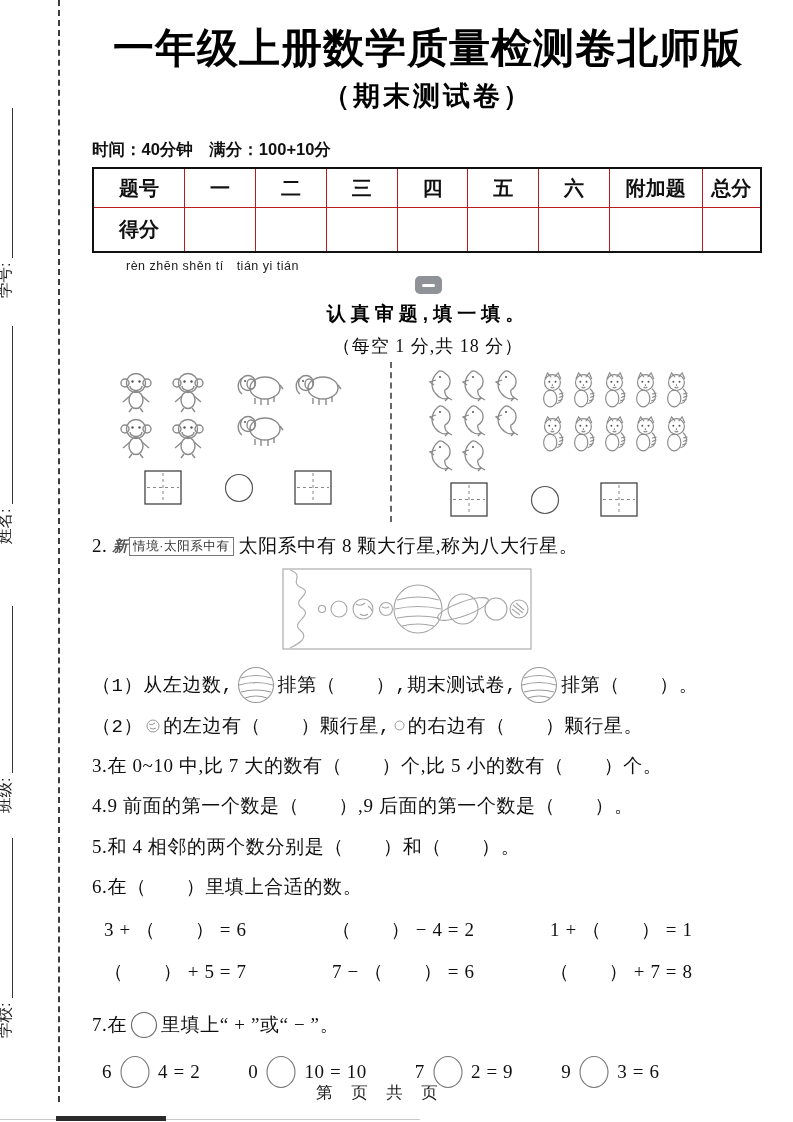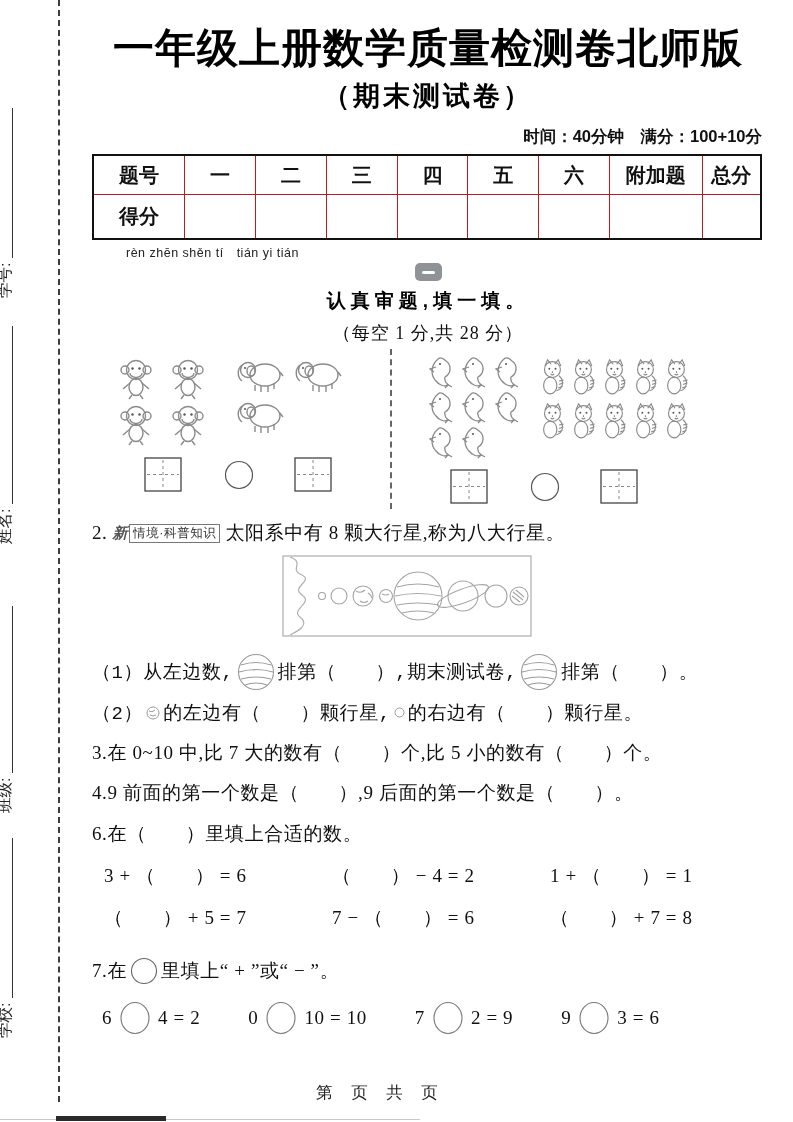--- a/index.html
+++ b/index.html
@@ -6,21 +6,21 @@
   body{width:793px;height:1122px;background:#fff;position:relative;overflow:hidden;
        font-family:"Liberation Sans","DejaVu Sans",sans-serif;color:#111;}
   .page{position:absolute;inset:0;}
   .fold-line{position:absolute;left:58px;top:0;height:1102px;border-left:2px dashed #3c3c3c;}
   .side-field{position:absolute;left:16px;display:flex;align-items:flex-end;gap:5px;height:26px;
               transform:rotate(-90deg);transform-origin:0 100%;font-size:15.5px;color:#222;}
   .side-field .uline{flex:1;border-bottom:1.5px solid #333;margin-bottom:3px;}
   .content{position:absolute;left:92px;top:0;width:672px;}
   .title{margin:26px 0 0 0;text-align:center;font-size:41px;font-weight:900;letter-spacing:1px;line-height:1.08;color:#000;}
   .subtitle{margin:8px 0 0 0;text-align:center;font-size:27px;font-weight:900;letter-spacing:3px;color:#000;}
-  .meta{margin-top:12px;text-align:right;font-size:16.5px;font-weight:700;padding-right:2px;}
+  .meta{margin-top:25px;text-align:left;font-size:16.5px;font-weight:700;padding-right:2px;}
   table.score{border-collapse:collapse;margin-top:6px;width:670px;border:2px solid #111;}
   table.score td,table.score th{border:1px solid #b91c1c;text-align:center;font-size:20px;font-weight:600;padding:0;}
   table.score tr.r1 td,table.score tr.r1 th{height:38px;}
   table.score tr.r2 td{height:43px;}
   .sec{margin-top:5px;}
   .pinyin{font-size:12.5px;color:#222;margin-left:34px;white-space:pre;letter-spacing:0.5px;}
   .sec-line{display:flex;align-items:center;gap:7px;margin-top:1px;flex-direction:column;}
   .badge{width:27px;height:18px;background:#8f9296;border-radius:5px;display:inline-flex;align-items:center;justify-content:center;flex:0 0 auto;}
   .badge-bar{width:13px;height:3.5px;background:#fff;border-radius:2px;}
   .sec-title{font-size:19px;font-weight:800;letter-spacing:5px;color:#000;}
@@ -169,21 +169,21 @@
     </tbody>
       </table>
 
     <div class="sec">
       <div class="pinyin">rèn zhēn shěn tí　tián yi tián</div>
       <div class="sec-line">
         <span class="badge">
             <span class="badge-bar"></span>
           </span>
         <span class="sec-title">认真审题,填一填。</span>
-        <span class="sec-note">（每空 1 分,共 28 分）</span>
+        <span class="sec-note">（每空 1 分,共 18 分）</span>
       </div>
     </div>
 
 
     <div class="q1-fig">
       <div class="q1-left">
         <div class="animals-row">
           <div class="monkeys">
               <svg class="animal" width="40" height="44" viewBox="0 0 38 44">
                 <use href="#monkey"></use>
@@ -294,21 +294,21 @@
               <use href="#wboxsym"></use>
             </svg>
         </div>
       </div>
     </div>
 
     <div class="q serif q2line" style="margin-top:10px;">
       <span>2.</span>
       <span class="newbadge">
         <span class="nb-new">新</span>
-        <span class="nb-box">情境·科普知识</span>
+        <span class="nb-box">情境·太阳系中有</span>
       </span>
       <span>太阳系中有 8 颗大行星,称为八大行星。</span>
     </div>
 
     <div class="solar-wrap">
       <svg width="250" height="82" viewBox="0 0 250 82">
         <rect x="1" y="1" width="248" height="80" fill="none" stroke="#adadad" stroke-width="1.2"></rect>
         <path d="M8 2 C24 8 6 14 20 20 C32 26 8 32 20 40 C32 48 8 54 18 62 C28 70 16 76 8 80" fill="none" stroke="#b0b0b0" stroke-width="1.2"></path>
         <circle cx="40" cy="41" r="3.5" fill="none" stroke="#a5a5a5" stroke-width="1.1"></circle>
         <circle cx="57" cy="41" r="8" fill="none" stroke="#a5a5a5" stroke-width="1.1"></circle>
@@ -364,20 +364,21 @@
         </svg>
       <span>的左边有（　　）颗行星,</span>
       <svg class="inline-icon" width="11" height="11">
           <circle cx="5.5" cy="5.5" r="4.5" fill="none" stroke="#9a9a9a" stroke-width="1"></circle>
         </svg>
       <span>的右边有（　　）颗行星。</span>
     </div>
 
     <div class="q serif">3.在 0~10 中,比 7 大的数有（　　）个,比 5 小的数有（　　）个。</div>
     <div class="q serif">4.9 前面的第一个数是（　　）,9 后面的第一个数是（　　）。</div>
+    <div class="q serif">5.和 4 相邻的两个数分别是（　　）和（　　）。</div>
     <div class="q serif">6.在（　　）里填上合适的数。</div>
 
     <div class="eqrow serif">
       <span>3 + （　　） = 6</span>
       <span>（　　） − 4 = 2</span>
       <span>1 + （　　） = 1</span>
     </div>
     <div class="eqrow serif">
       <span>（　　） + 5 = 7</span>
       <span>7 − （　　） = 6</span>

